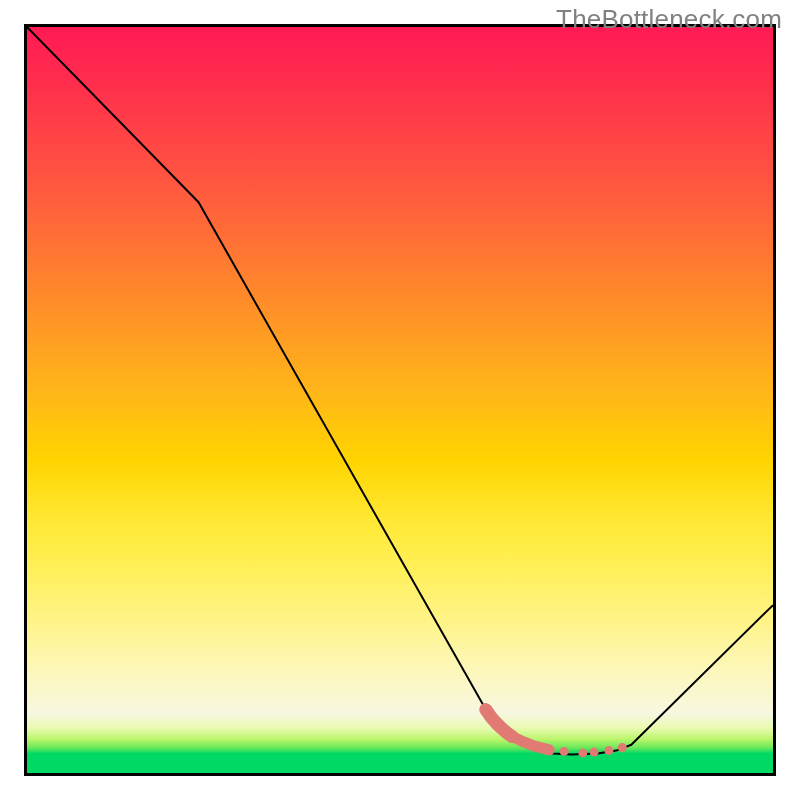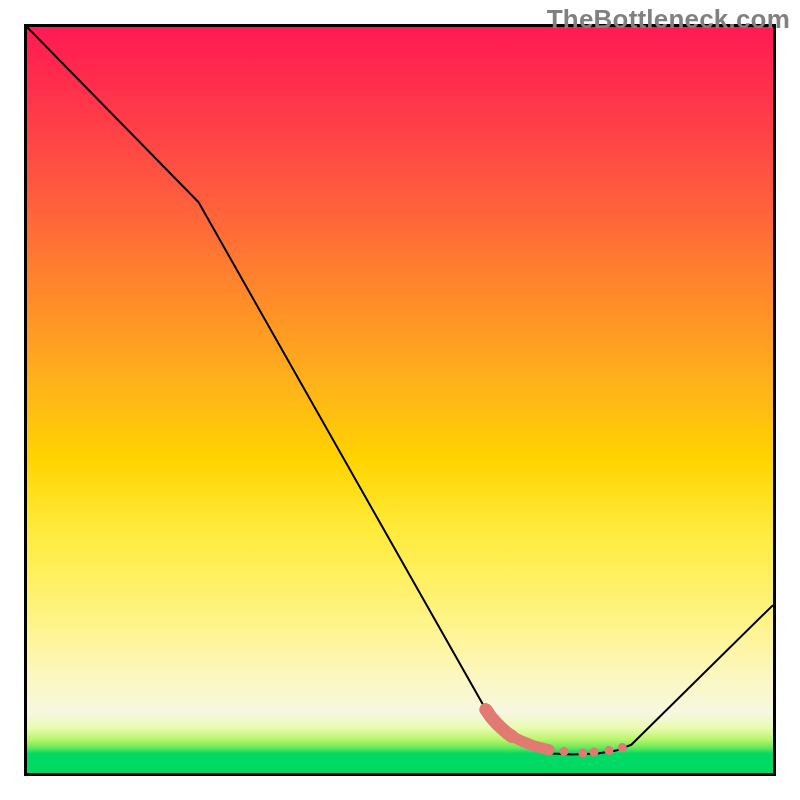--- a/index.html
+++ b/index.html
@@ -11,24 +11,24 @@
     font-family: Arial, Helvetica, sans-serif;
   }
   .frame {
     position: relative;
     width: 800px;
     height: 800px;
   }
   .watermark {
     position: absolute;
     top: 4px;
-    right: 10px;
+    right: 18px;
     color: #808080;
     font-size: 26px;
-    font-weight: 700;
+    font-weight: 400;
     letter-spacing: 0.2px;
     z-index: 20;
   }
   .plot-wrap {
     position: absolute;
     left: 24px;
     top: 24px;
     width: 752px;
     height: 752px;
     box-sizing: border-box;

